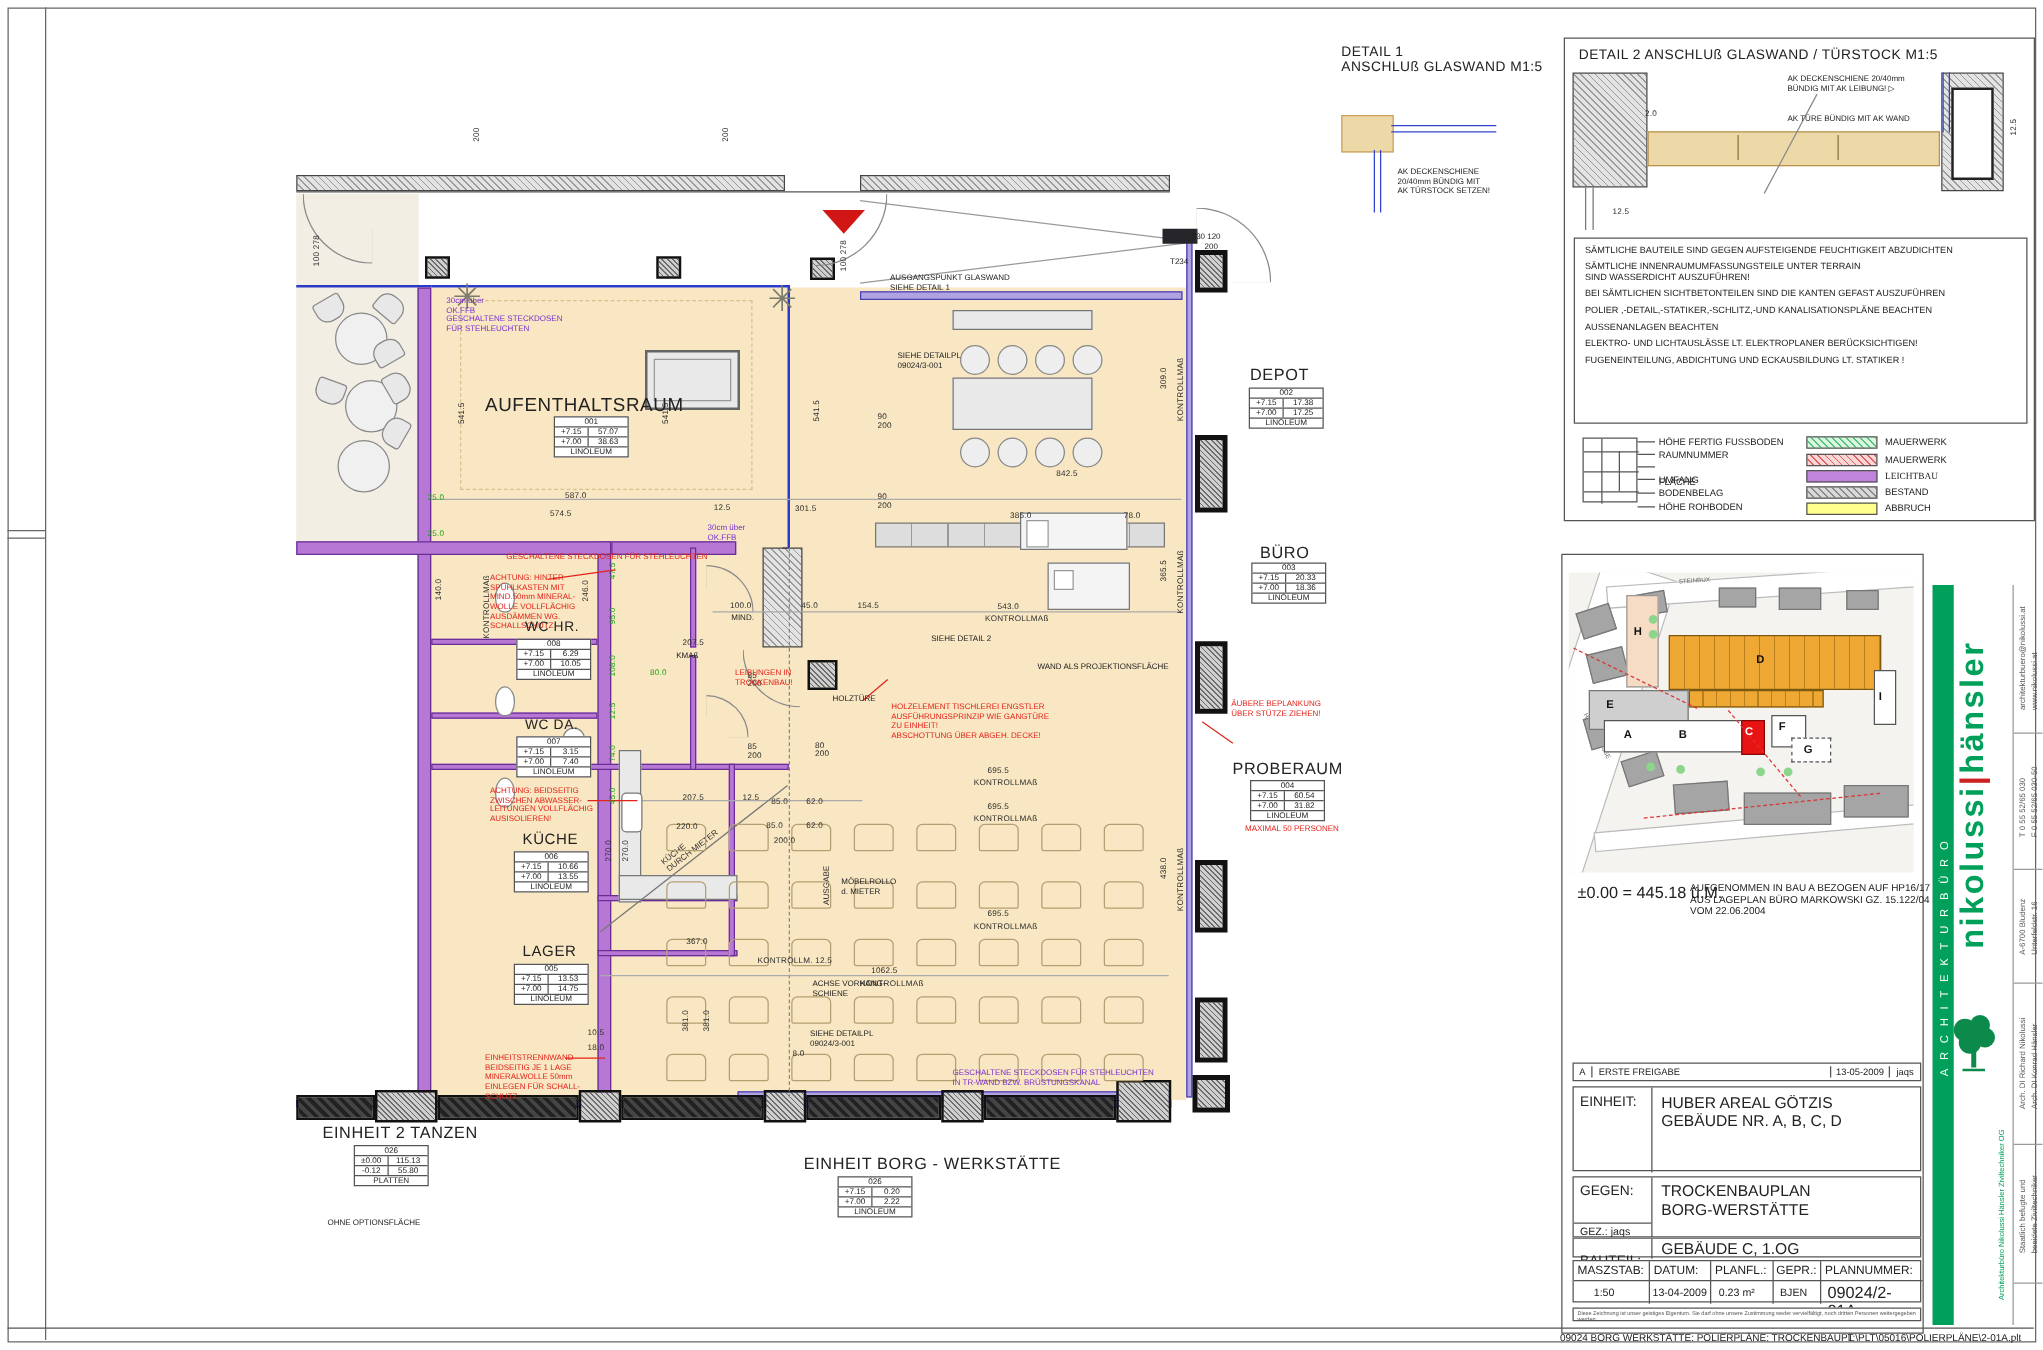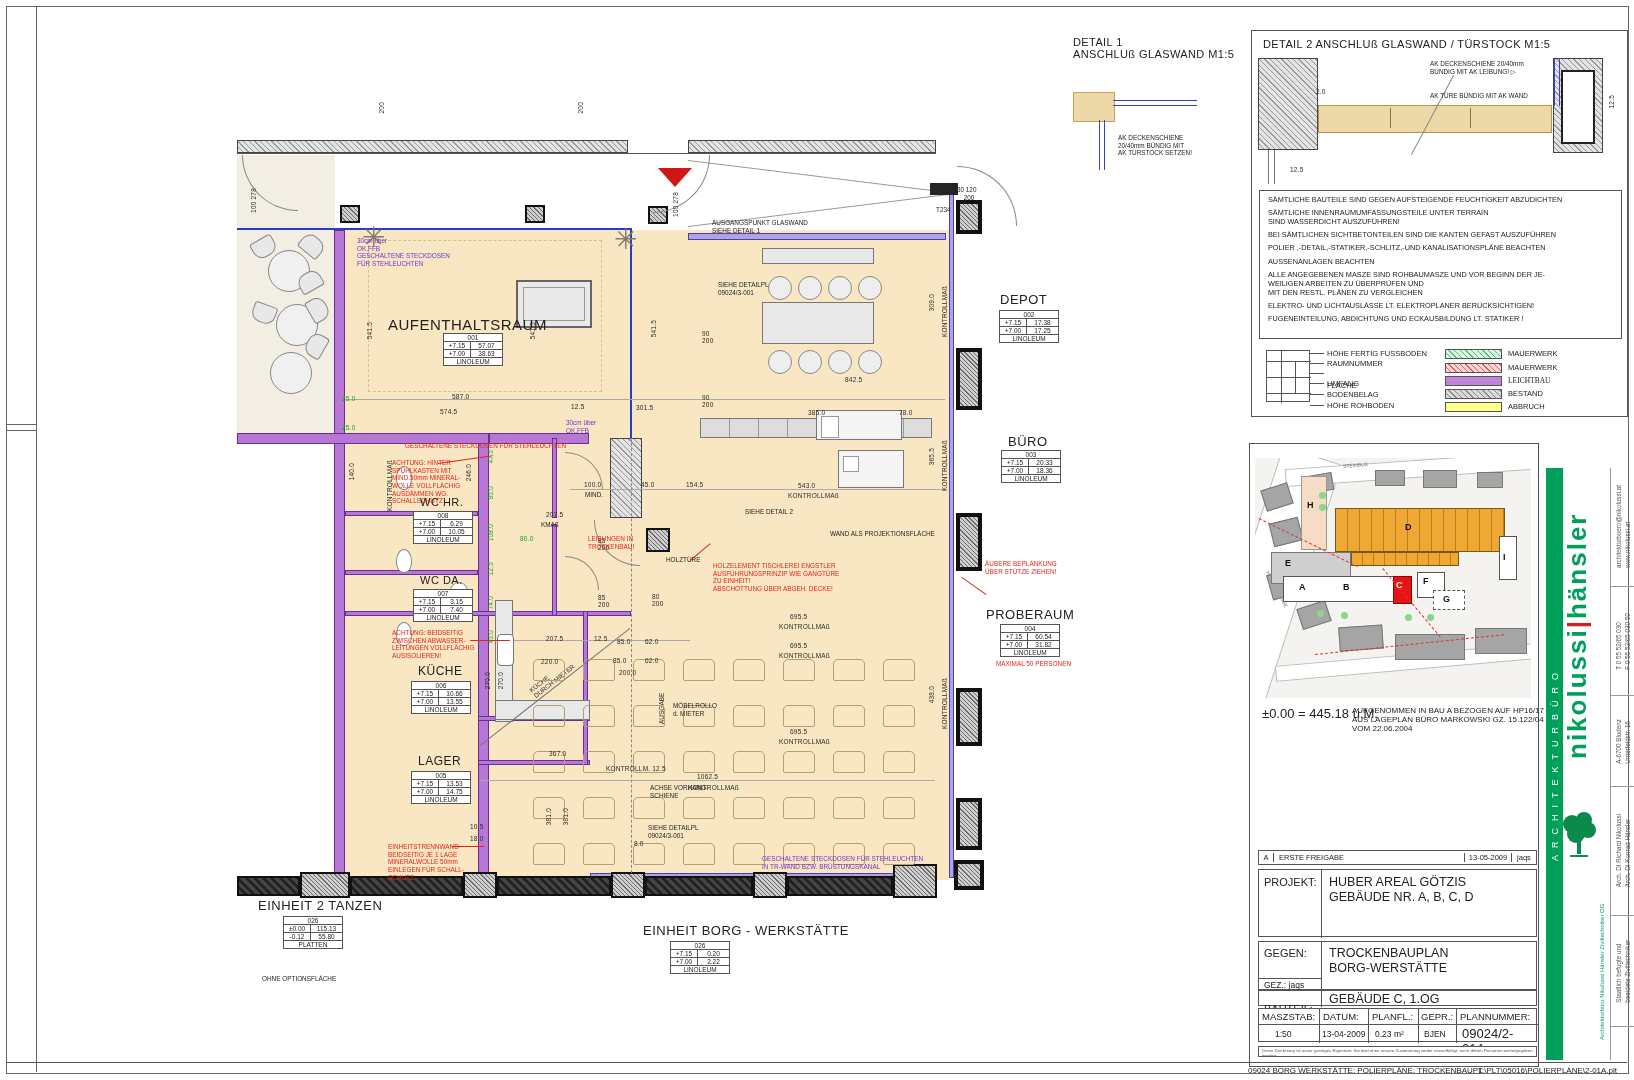--- a/index.html
+++ b/index.html
@@ -546,23 +546,20 @@
 <div class="dim v" style="left:1608px;top:95px">12.5</div>
 
 <div class="panel" style="left:1259px;top:190px;width:361px;height:147px">
   <div id="notes-list">
       <div class="nline">SÄMTLICHE BAUTEILE SIND GEGEN AUFSTEIGENDE FEUCHTIGKEIT ABZUDICHTEN</div>
       <div class="nline">SÄMTLICHE INNENRAUMUMFASSUNGSTEILE UNTER TERRAIN
 SIND WASSERDICHT AUSZUFÜHREN!</div>
       <div class="nline">BEI SÄMTLICHEN SICHTBETONTEILEN SIND DIE KANTEN GEFAST AUSZUFÜHREN</div>
       <div class="nline">POLIER ,-DETAIL,-STATIKER,-SCHLITZ,-UND KANALISATIONSPLÄNE BEACHTEN</div>
       <div class="nline">AUSSENANLAGEN BEACHTEN</div>
-      <div class="nline">ALLE ANGEGEBENEN MASZE SIND ROHBAUMASZE UND VOR BEGINN DER JE-
-WEILIGEN ARBEITEN ZU ÜBERPRÜFEN UND
-MIT DEN RESTL. PLÄNEN ZU VERGLEICHEN</div>
       <div class="nline">ELEKTRO- UND LICHTAUSLÄSSE LT. ELEKTROPLANER BERÜCKSICHTIGEN!</div>
       <div class="nline">FUGENEINTEILUNG, ABDICHTUNG UND ECKAUSBILDUNG LT. STATIKER !</div>
     </div>
 </div>
 
 <div id="legend">
   <div class="tb" style="left:1266px;top:350px;width:44px;height:52px">
     <div class="abs" style="left:14px;top:0;width:1px;height:52px;background:#555"></div>
     <div class="abs" style="left:28px;top:10px;width:1px;height:32px;background:#555"></div>
     <div class="abs" style="left:0;top:10px;width:44px;height:1px;background:#555"></div>
@@ -649,21 +646,21 @@
 
 <div class="tb" style="left:1258px;top:850px;width:279px;height:15px;display:flex;font-size:7.5px;align-items:center">
   <div style="width:14px;text-align:center;border-right:1px solid #555">A</div>
   <div style="flex:1;padding-left:5px">ERSTE FREIGABE</div>
   <div style="width:46px;text-align:center;border-left:1px solid #555">13-05-2009</div>
   <div style="width:24px;text-align:center;border-left:1px solid #555">jaqs</div>
 </div>
 
 <div class="tb" style="left:1258px;top:869px;width:279px;height:68px">
   <div class="abs" style="left:62px;top:0;width:1px;height:68px;background:#555"></div>
-  <div class="abs tlab" style="left:5px;top:6px">PROJEKT:</div>
+  <div class="abs tlab" style="left:5px;top:6px">EINHEIT:</div>
   <div class="abs tval" style="left:70px;top:5px">HUBER AREAL GÖTZIS</div>
   <div class="abs tval" style="left:70px;top:20px">GEBÄUDE NR. A, B, C, D</div>
 </div>
 
 <div class="tb" style="left:1258px;top:941px;width:279px;height:49px">
   <div class="abs" style="left:62px;top:0;width:1px;height:49px;background:#555"></div>
   <div class="abs tlab" style="left:5px;top:5px">GEGEN:</div>
   <div class="abs tval" style="left:70px;top:4px">TROCKENBAUPLAN</div>
   <div class="abs tval" style="left:70px;top:19px">BORG-WERSTÄTTE</div>
   <div class="abs" style="left:0;top:36px;width:62px;height:1px;background:#555"></div>

